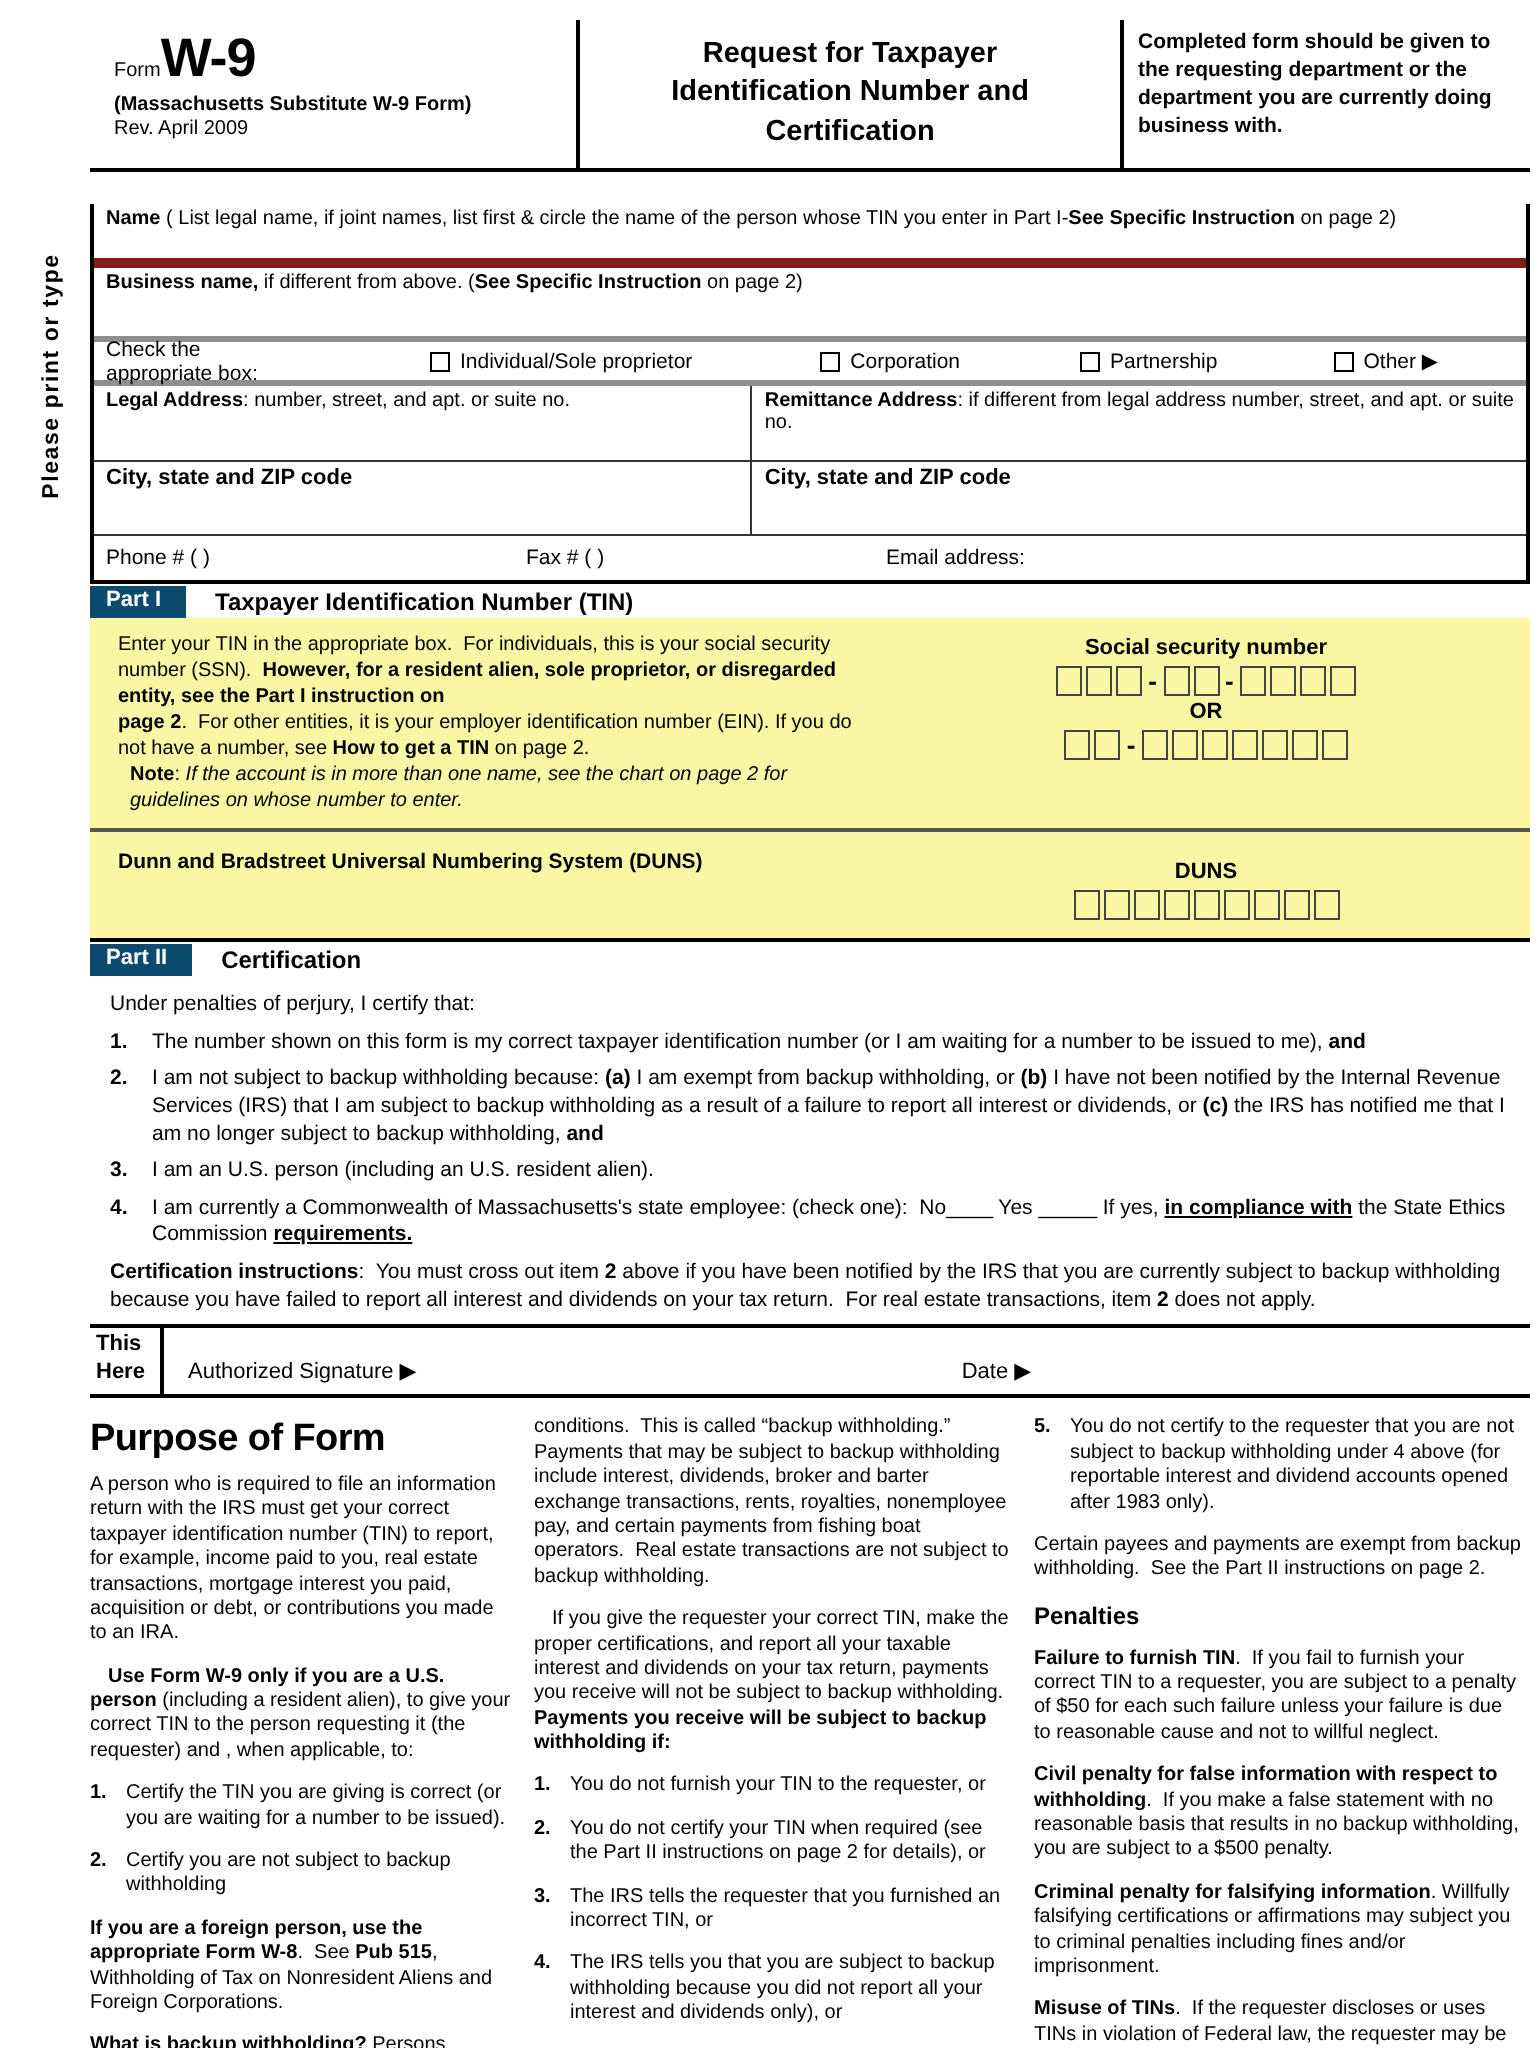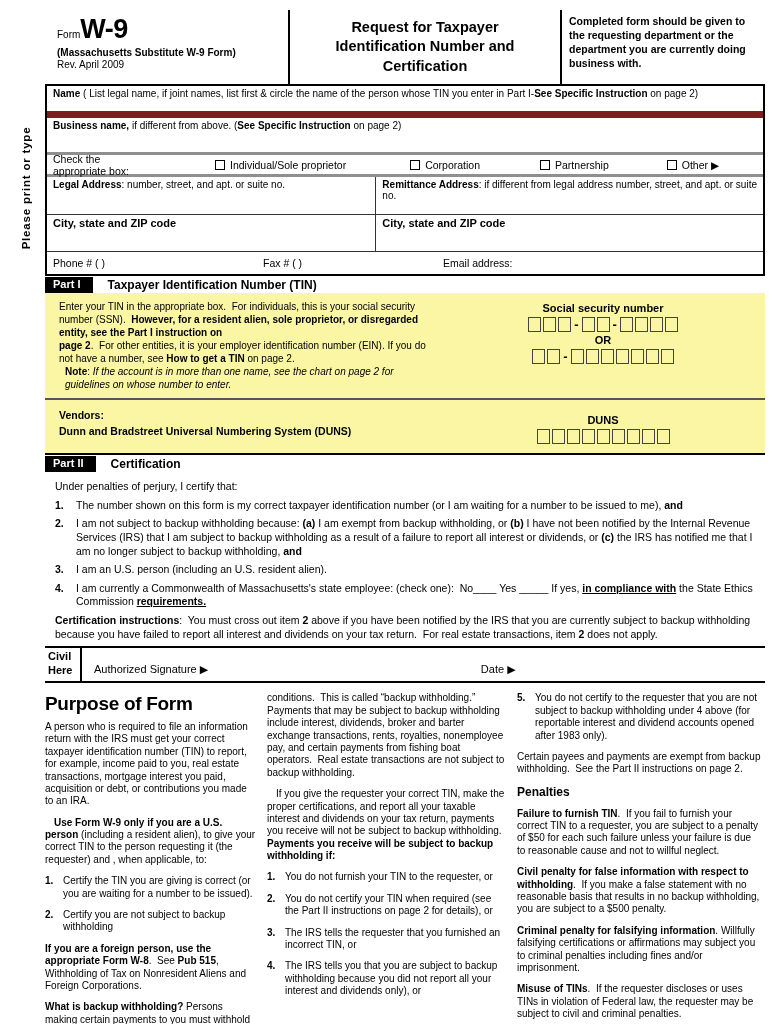--- a/index.html
+++ b/index.html
@@ -31,41 +31,41 @@
   .h-center {
     width:274px; border-left:2px solid #000; border-right:2px solid #000;
     display:flex; align-items:center; justify-content:center; text-align:center;
     font-weight:700; font-size:14.5px; line-height:1.35; white-space:pre-line; padding:2px 4px;
   }
   .h-right { flex:1; padding:5px 7px; font-weight:700; font-size:10.5px; line-height:1.32; }
 
   
   .ftable { border-left:2px solid #000; border-right:2px solid #000; }
   .row { padding:2px 6px; }
-  .row-name { height:32px; border-bottom:7px solid #7f1d1d; }
+  .row-name { height:32px; border-bottom:5px solid #7f1d1d;margin-top:16px; }
   .row-business { height:37px; border-bottom:3px solid #8f8f8f; }
   .row-check { height:22px; display:flex; align-items:center; border-bottom:3px solid #8f8f8f; padding:0 6px;gap:36px; }
   .chk-label { font-size:10.5px; }
   .chk-opt { display:flex; align-items:center; font-size:10.5px; white-space:nowrap; }
   .cb { display:inline-block; width:10px; height:10px; border:1.3px solid #000; background:#fff; margin-right:5px; flex:none; }
   .o1 { margin-left:30px; } .o2 { margin-left:28px; } .o3 { margin-left:24px; } .o4 { margin-left:22px; }
   .dashes { flex:1; overflow:hidden; white-space:nowrap; margin-left:2px; letter-spacing:0.5px; font-weight:700; }
   .row-2col { display:flex; padding:0; }
   .row-addr { height:38px; border-bottom:1px solid #333; }
   .row-city { height:37px; border-bottom:1px solid #333; }
   .cell { padding:2px 6px; }
   .cell-l { width:46%; border-right:1px solid #333; }
   .cell-r { flex:1; }
   .lab { font-weight:700; font-size:11px; }
   .row-phone { height:22px; display:flex; align-items:center; font-size:10.5px; }
   .ph { width:210px; } .fx { width:180px; } .em { flex:1; }
 
   
   .part-row { display:flex; align-items:center; border-top:2.5px solid #000; height:19px; }
-  .part-badge { background:#000000; color:#fff; font-weight:700; font-size:11px; padding:2px 12px 3px 8px; line-height:1; }
+  .part-badge { background:#0c4a6e; color:#fff; font-weight:700; font-size:11px; padding:2px 12px 3px 8px; line-height:1; }
   .part-title { font-weight:700; font-size:12px; margin-left:15px; }
 
   
   .yellow { padding:0; }
   .y-top { display:flex; border-bottom:2px solid #555; padding-bottom:7px; }
   .y-bottom { display:flex; padding:5px 0 9px; }
   .y-instr { width:55%; padding:7px 4px 0 14px; font-size:10px; line-height:1.3; }
   .y-note { padding-left:6px; }
   .y-right { flex:1; text-align:center; padding-top:7px; }
   .y-lab { font-weight:700; font-size:11px; margin-top:2px; }
@@ -205,21 +205,20 @@
             <span class="tin-box"></span>
             <span class="tin-box"></span>
             <span class="tin-box"></span>
             <span class="tin-box"></span>
             <span class="tin-box"></span>
           </div>
       </div>
     </div>
     <div class="y-bottom">
       <div class="y-instr vendors">
-        <div>Vendors:</div>
         <div>Dunn and Bradstreet Universal Numbering System (DUNS)</div>
       </div>
       <div class="y-right">
         <div class="y-lab">DUNS</div>
         <div class="boxes">
             <span class="tin-box"></span>
             <span class="tin-box"></span>
             <span class="tin-box"></span>
             <span class="tin-box"></span>
             <span class="tin-box"></span>
@@ -253,21 +252,21 @@
     </div>
     <div class="cert-item">
       <span class="cert-num">4.</span>
       <div class="cert-text runs-host"><span>I am currently a Commonwealth of Massachusetts's state employee: (check one):  No____ Yes _____ If yes, </span><span class="bu">in compliance with</span><span> the State Ethics Commission </span><span class="bu">requirements.</span></div>
     </div>
     <div class="cert-instr runs-host"><span class="b">Certification instructions</span><span>:  You must cross out item </span><span class="b">2</span><span> above if you have been notified by the IRS that you are currently subject to backup withholding because you have failed to report all interest and dividends on your tax return.  For real estate transactions, item </span><span class="b">2</span><span> does not apply.</span></div>
   </div>
 
   <div class="sign-row">
     <div class="sign-label">
-      <div>Civil</div>
+      <div>This</div>
       <div>Here</div>
     </div>
     <div class="sig-cell">
       <span class="sig">Authorized Signature ▶</span>
       <span class="date">Date ▶</span>
     </div>
   </div>
 
   <div class="purpose">
     <div class="pcol">

